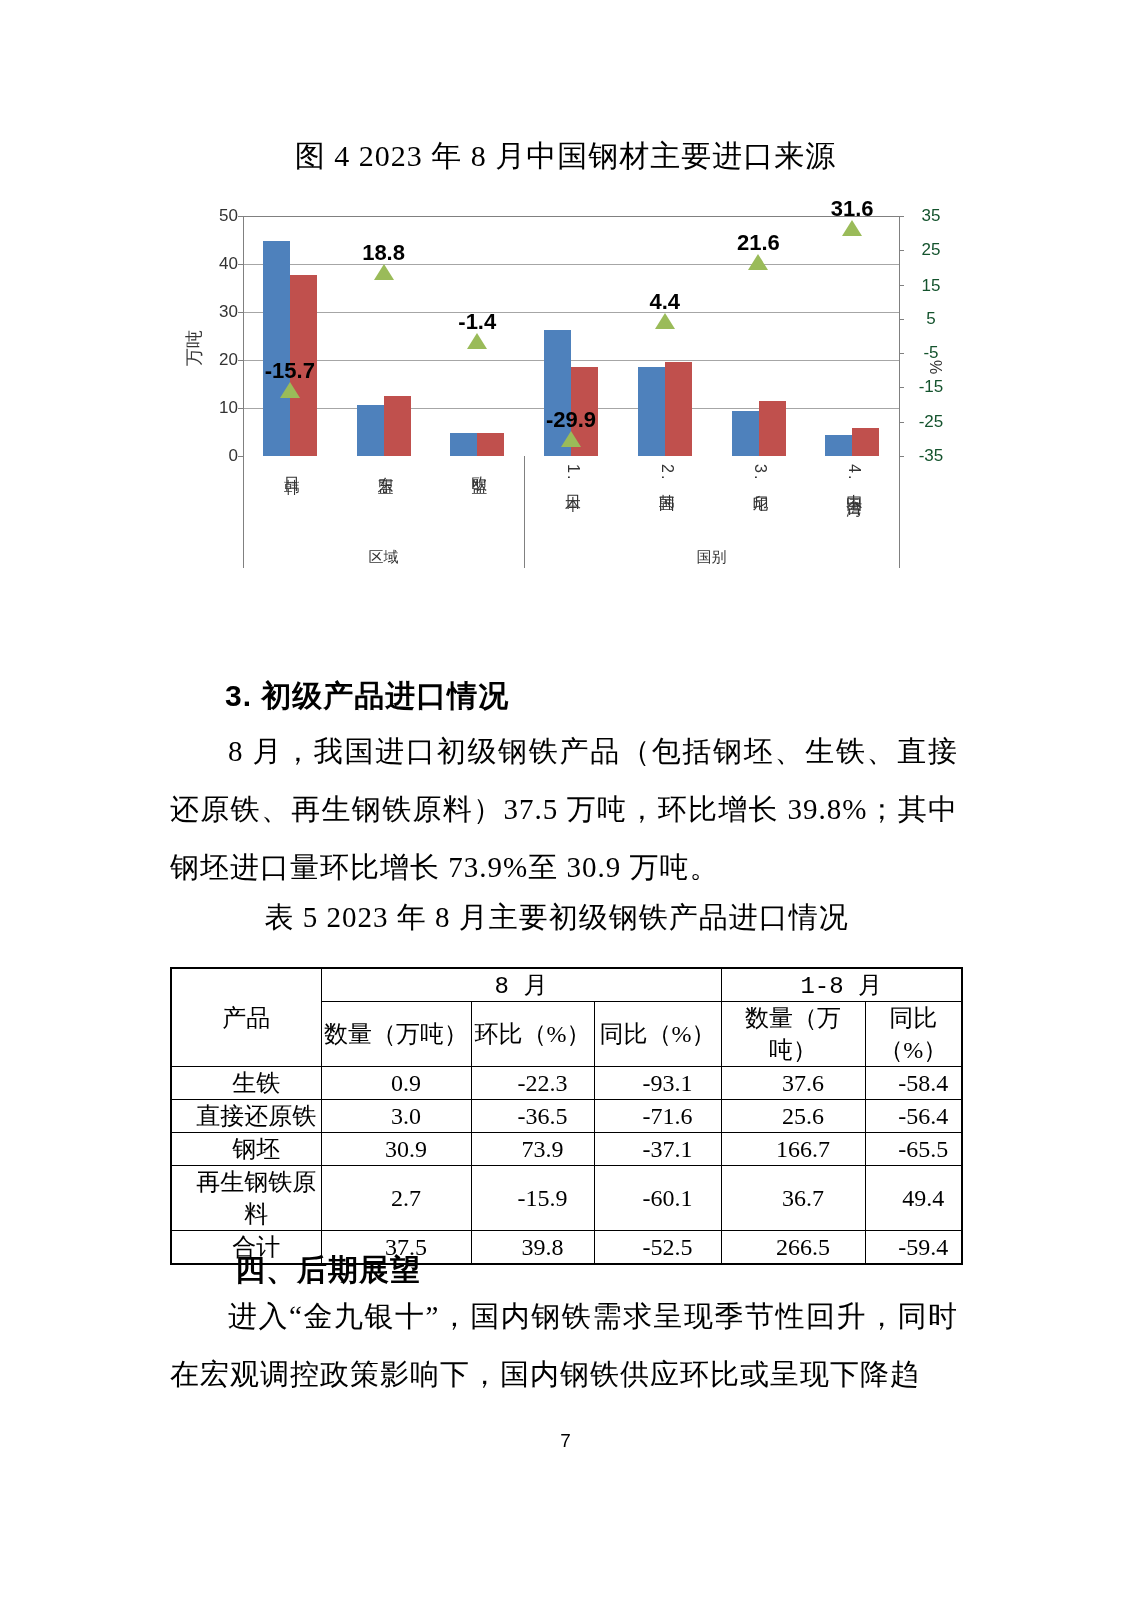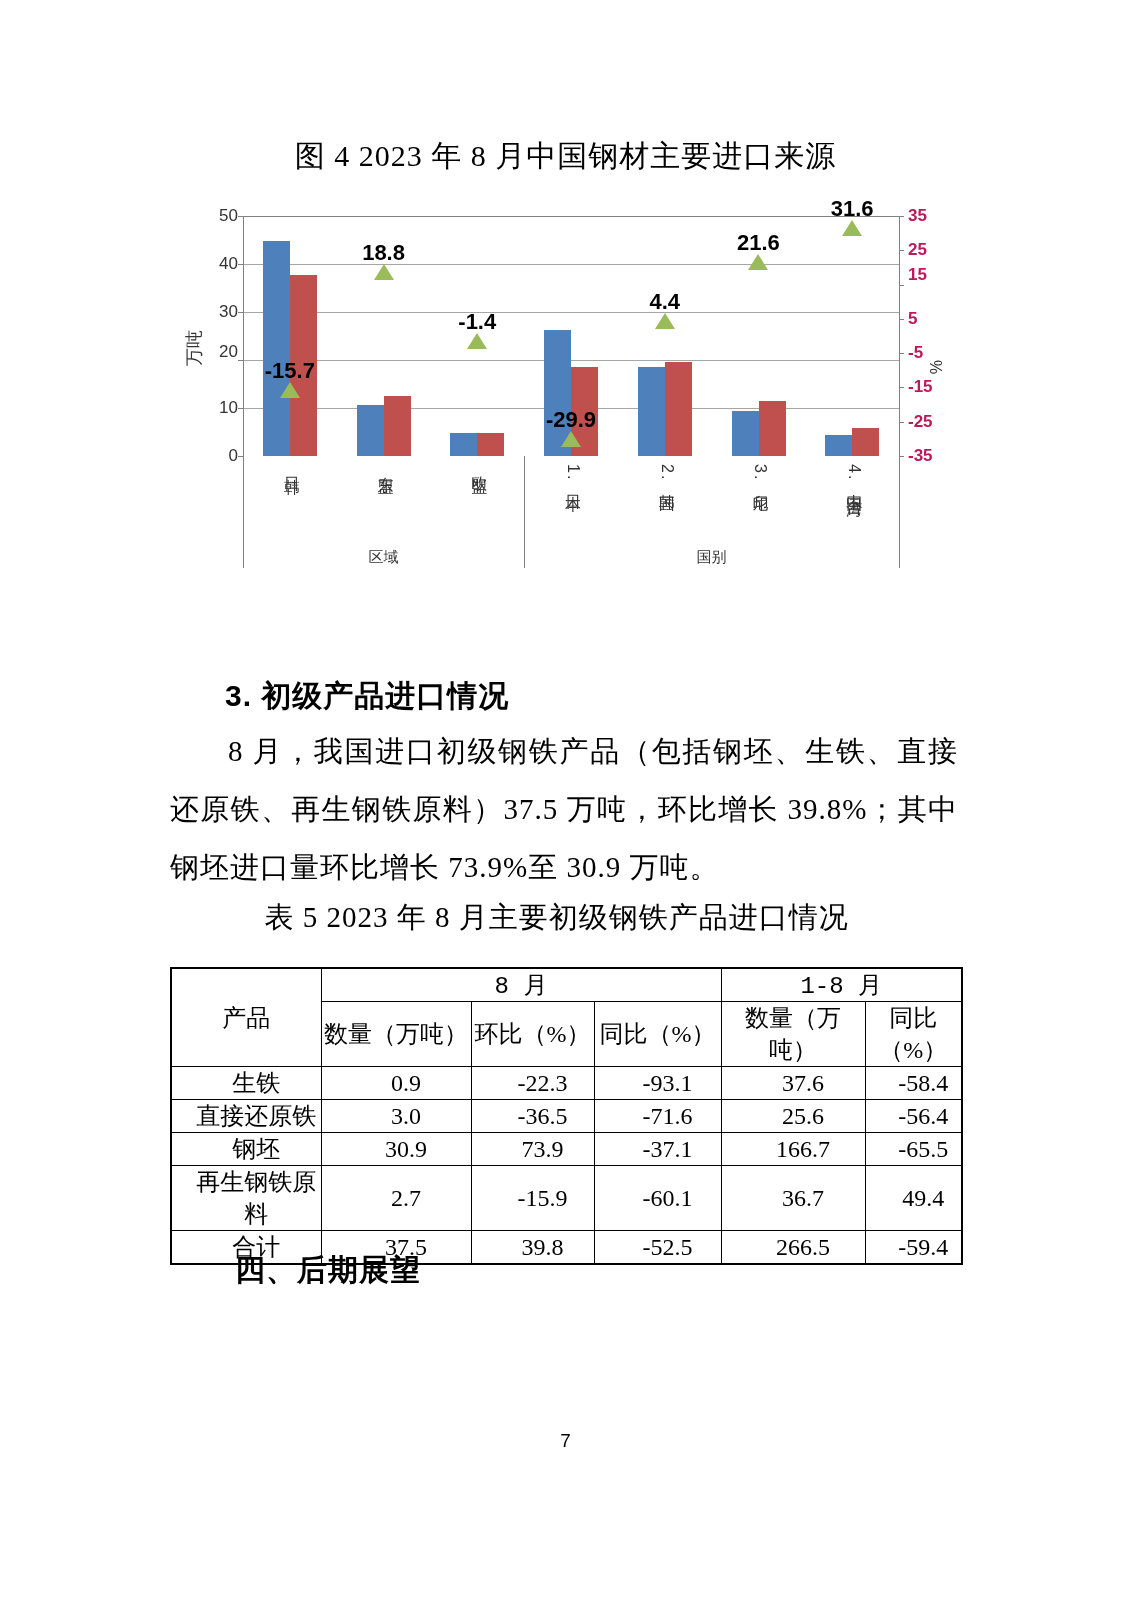--- a/index.html
+++ b/index.html
@@ -7,22 +7,22 @@
         font-family:"Liberation Serif","DejaVu Serif",serif;color:#000;}
   .figure-title{position:absolute;left:0;top:136px;width:1131px;text-align:center;
         font-size:30px;letter-spacing:1px;}
   .chart{position:absolute;left:180px;top:190px;width:790px;height:410px;
         font-family:"Liberation Sans","DejaVu Sans",sans-serif;}
   .gridline{position:absolute;left:0;width:656px;height:1px;background:#a6a6a6;}
   .axis-line-y{position:absolute;top:0;width:1px;height:240px;background:#808080;}
   .axis-line-x{position:absolute;left:0;top:240px;width:657px;height:1px;background:#808080;}
   .tick-label-left{position:absolute;width:40px;text-align:right;font-size:17px;color:#333;
         transform:translateY(-10px);}
-  .tick-label-right{position:absolute;width:46px;text-align:left;font-size:17px;color:#be185d;
-        transform:translateY(-10px);font-weight:bold;}
+  .tick-label-right{position:absolute;width:46px;text-align:center;font-size:17px;color:#14532d;
+        transform:translateY(-10px);}
   .tickmark{position:absolute;background:#808080;}
   .bar{position:absolute;width:27px;}
   .tri{position:absolute;width:0;height:0;border-left:10px solid transparent;
         border-right:10px solid transparent;}
   .dlabel{position:absolute;width:90px;text-align:center;font-size:22px;font-weight:bold;color:#000;}
   .cat-label{position:absolute;writing-mode:vertical-rl;text-orientation:mixed;
         font-size:16px;color:#333;letter-spacing:2px;}
   .group-label{position:absolute;font-size:15px;color:#333;transform:translateX(-50%);}
   .group-sep{position:absolute;width:1px;background:#808080;}
   .axis-title-left{position:absolute;left:-4px;top:146px;transform:rotate(-90deg);
@@ -67,31 +67,31 @@
       <div class="axis-line-y" style="left: 63px; top: 26px;"></div>
       <div class="axis-line-y" style="left: 719px; top: 26px;"></div>
       <div class="axis-line-x" style="left: 63px; top: 26px;"></div>
       <div class="tickmark" style="left: 58px; top: 26px; width: 5px; height: 1px;"></div>
       <div class="tick-label-left" style="left: 18px; top: 26px;">50</div>
       <div class="tickmark" style="left: 58px; top: 74px; width: 5px; height: 1px;"></div>
       <div class="tick-label-left" style="left: 18px; top: 74px;">40</div>
       <div class="tickmark" style="left: 58px; top: 122px; width: 5px; height: 1px;"></div>
       <div class="tick-label-left" style="left: 18px; top: 122px;">30</div>
       <div class="tickmark" style="left: 58px; top: 170px; width: 5px; height: 1px;"></div>
-      <div class="tick-label-left" style="left: 18px; top: 162px;">20</div>
+      <div class="tick-label-left" style="left: 18px; top: 170px;">20</div>
       <div class="tickmark" style="left: 58px; top: 218px; width: 5px; height: 1px;"></div>
       <div class="tick-label-left" style="left: 18px; top: 218px;">10</div>
       <div class="tickmark" style="left: 58px; top: 266px; width: 5px; height: 1px;"></div>
       <div class="tick-label-left" style="left: 18px; top: 266px;">0</div>
       <div class="tickmark" style="left: 719px; top: 26px; width: 5px; height: 1px;"></div>
       <div class="tick-label-right" style="left: 728px; top: 26px;">35</div>
       <div class="tickmark" style="left: 719px; top: 60.2857px; width: 5px; height: 1px;"></div>
       <div class="tick-label-right" style="left: 728px; top: 60.2857px;">25</div>
       <div class="tickmark" style="left: 719px; top: 94.5714px; width: 5px; height: 1px;"></div>
-      <div class="tick-label-right" style="left: 728px; top: 85px;">15</div>
+      <div class="tick-label-right" style="left: 728px; top: 96px;">15</div>
       <div class="tickmark" style="left: 719px; top: 128.857px; width: 5px; height: 1px;"></div>
       <div class="tick-label-right" style="left: 728px; top: 128.857px;">5</div>
       <div class="tickmark" style="left: 719px; top: 163.143px; width: 5px; height: 1px;"></div>
       <div class="tick-label-right" style="left: 728px; top: 163.143px;">-5</div>
       <div class="tickmark" style="left: 719px; top: 197.429px; width: 5px; height: 1px;"></div>
       <div class="tick-label-right" style="left: 728px; top: 197.429px;">-15</div>
       <div class="tickmark" style="left: 719px; top: 231.714px; width: 5px; height: 1px;"></div>
       <div class="tick-label-right" style="left: 728px; top: 231.714px;">-25</div>
       <div class="tickmark" style="left: 719px; top: 266px; width: 5px; height: 1px;"></div>
       <div class="tick-label-right" style="left: 728px; top: 266px;">-35</div>
@@ -207,16 +207,17 @@
           <td>39.8</td>
           <td>-52.5</td>
           <td>266.5</td>
           <td>-59.4</td>
         </tr>
       </tbody>
   </table>
 
   <h2 class="sec" style="left:235px;top:1250px;">四、后期展望</h2>
 
+  <p class="body-par indent2" style="top:1287px;margin:0;">进入“金九银十”，国内钢铁需求呈现季节性回升，同时在宏观调控政策影响下，国内钢铁供应环比或呈现下降趋</p>
 
   <div class="page-number">7</div>
 
 </div>
 
 </body></html>

